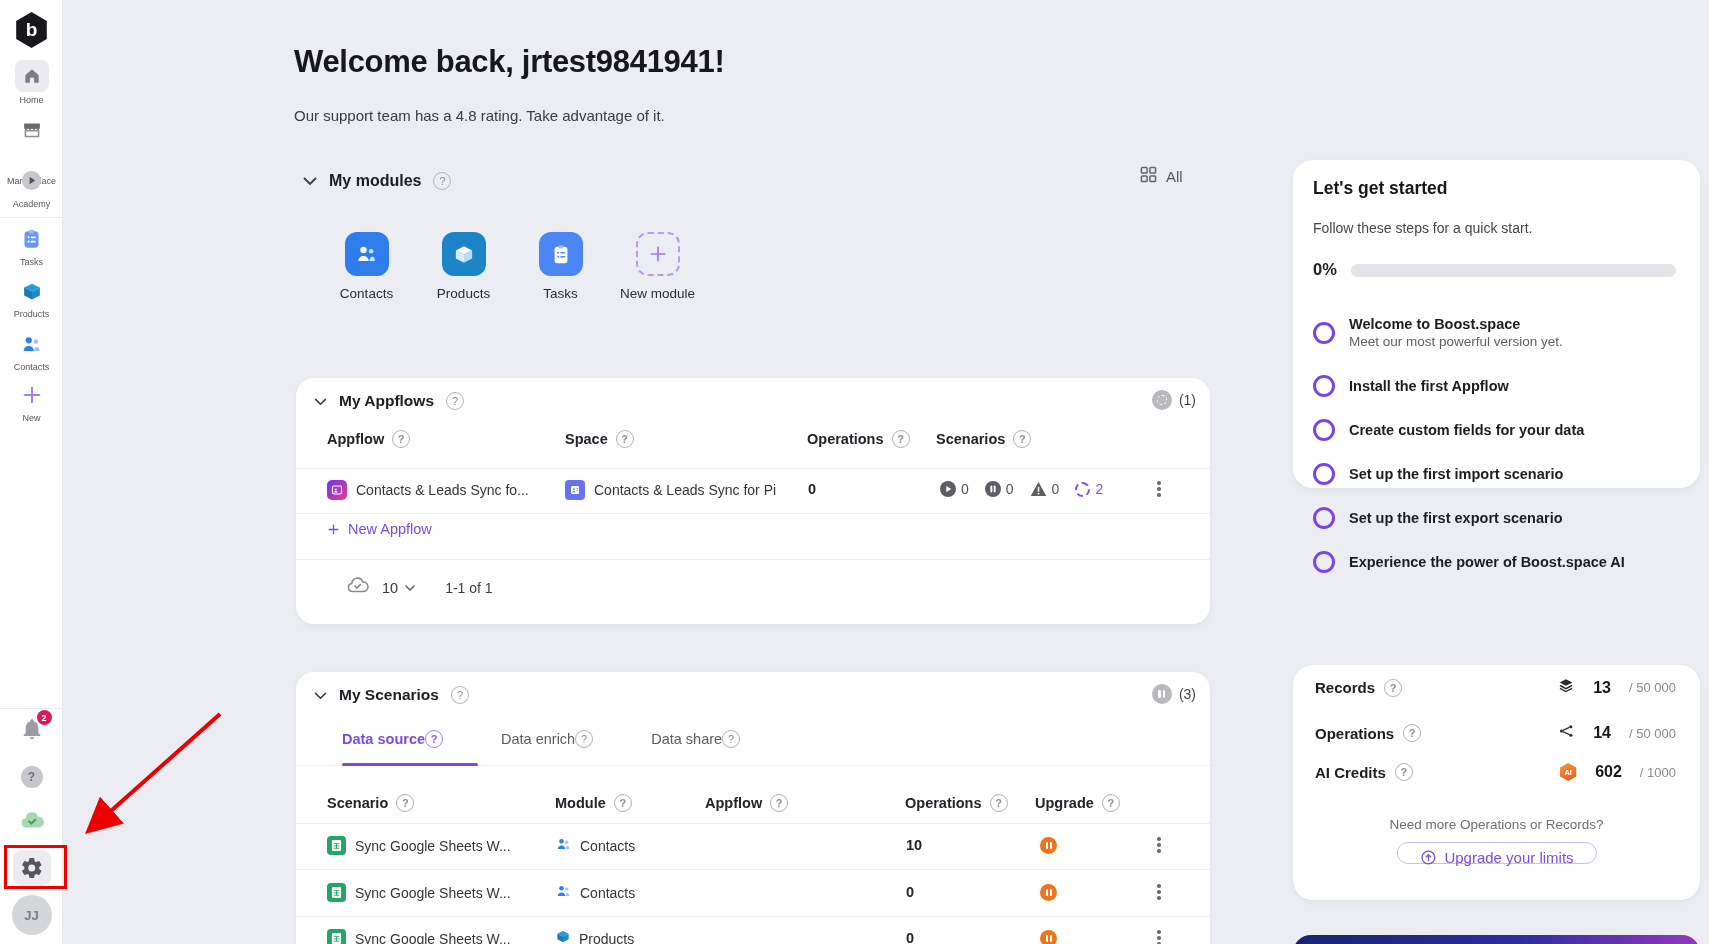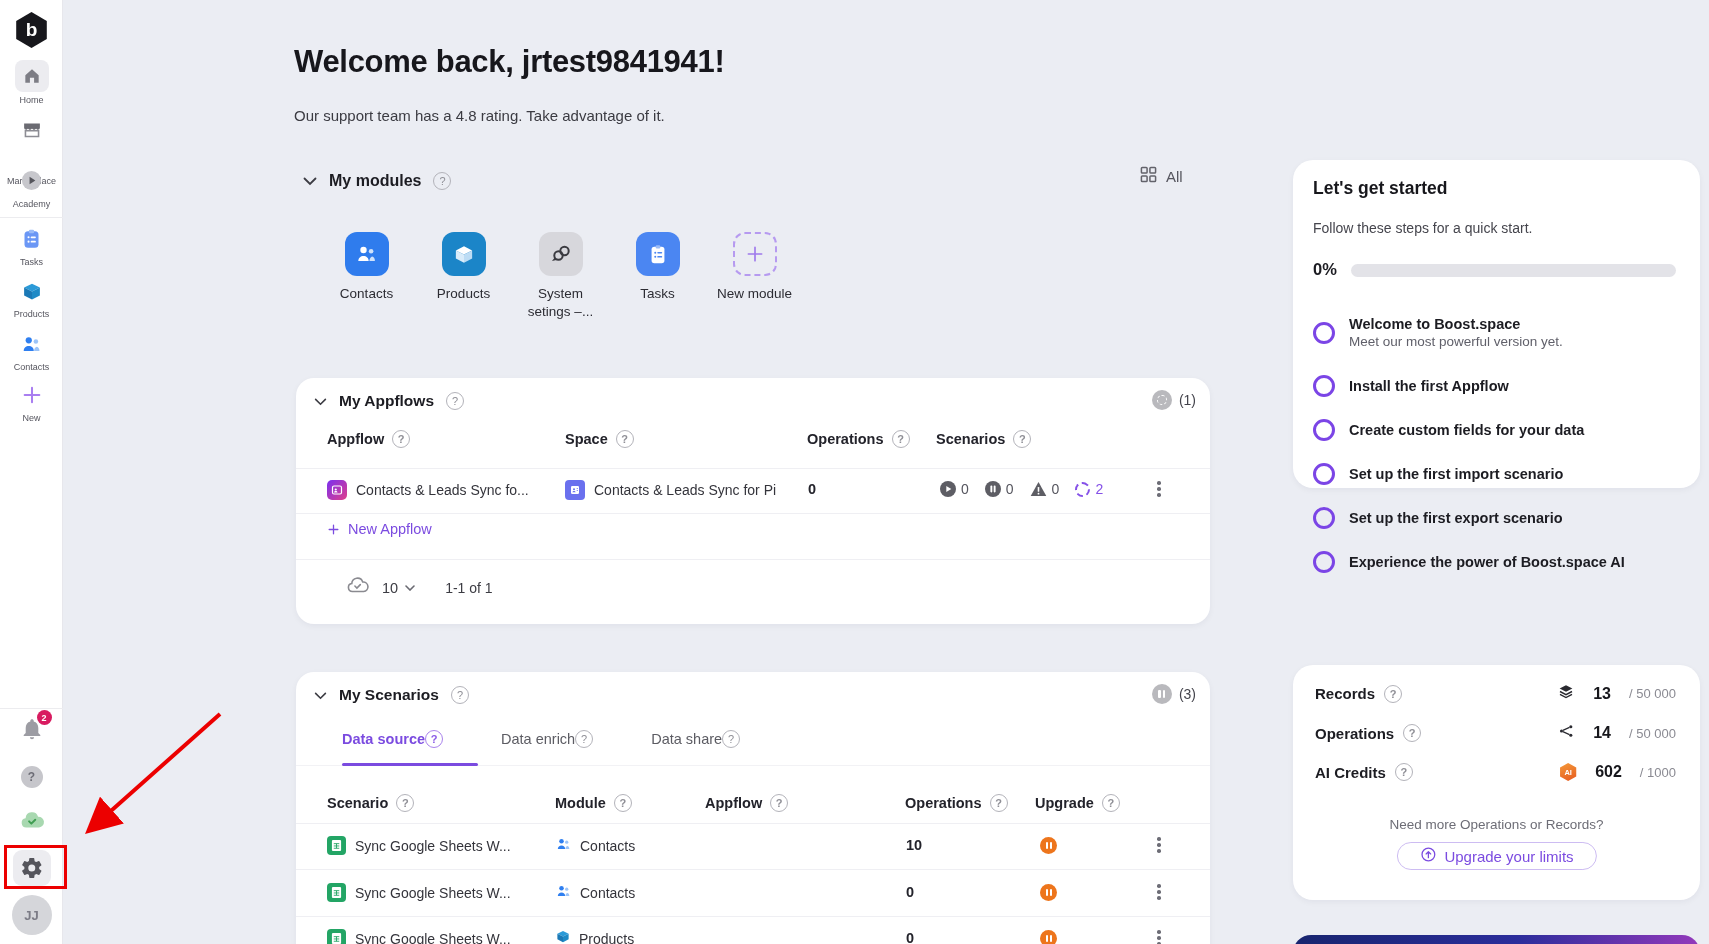--- a/index.html
+++ b/index.html
@@ -77,21 +77,21 @@
   .gs-step-desc { font-size:13.5px; color:#60606a; margin-top:2px; }
 
   
   .usage-row { position:absolute; left:22px; right:24px; display:flex; align-items:center; justify-content:space-between; }
   .usage-label { font-size:15px; font-weight:700; display:flex; align-items:center; gap:9px; }
   .usage-val { display:flex; align-items:center; gap:18px; }
   .usage-num { font-size:16px; font-weight:800; color:#17171c; }
   .usage-lim { font-size:13px; color:#8a8a92; }
   .ai-hex { width:18px; height:18px; clip-path:polygon(50% 0,95% 25%,95% 75%,50% 100%,5% 75%,5% 25%); background:linear-gradient(160deg,#f49a3a,#e6591f); color:#fff; font-size:7.5px; font-weight:800; display:flex; align-items:center; justify-content:center; }
   .need-more { position:absolute; left:0; width:100%; text-align:center; font-size:13.5px; color:#6d6d76; }
-  .upgrade-btn { position:absolute; left:50%; transform:translateX(-50%); height:28px; padding:0 22px; border:1px solid #cdbcf2; border-radius:18px; background:#fff; color:#7b4be0; font-size:15px; display:flex; align-items:center; gap:8px; cursor:pointer; white-space:nowrap; }
+  .upgrade-btn { position:absolute; left:50%; transform:translateX(-50%); height:22px; padding:6px 22px; border:1px solid #cdbcf2; border-radius:18px; background:#fff; color:#7b4be0; font-size:15px; display:flex; align-items:flex-start; gap:8px; cursor:pointer; white-space:nowrap; }
 
   .grad-card { position:absolute; left:1293px; top:935px; width:407px; height:24px; border-radius:18px 18px 0 0; background:linear-gradient(90deg,#17246e,#2b2d9b 55%,#9339bb); }
 </style>
 </head>
 <body>
 
 <div class="sidebar">
 
   <div class="side-item" style="top:12px;">
     <div class="logo-hex">
@@ -262,32 +262,20 @@
     <div class="mod-icon" style="background:#1b85c8;">
       <svg width="24" height="23" viewBox="0 0 24 24">
           <path d="M12 3.5l8.5 4.2L12 11.9 3.5 7.7z" fill="#fff"></path>
           <path d="M3.5 7.7v8.5l8.5 4.3v-8.6z" fill="#d9ecfa"></path>
           <path d="M20.5 7.7v8.5L12 20.5v-8.6z" fill="#bcdcf4"></path>
         </svg>
     </div>
     <span class="mod-label">Products</span>
   </div>
   <div class="module-item">
-    <div class="mod-icon" style="background:#d7d7dc;">
-      <svg width="26" height="24" viewBox="0 0 26 24">
-          <g fill="none" stroke="#3a3a40" stroke-width="2">
-            <circle cx="10.5" cy="13.5" r="4.2"></circle>
-            <circle cx="16.5" cy="9" r="4.2"></circle>
-          </g>
-          <path d="M4 19l4.5-1-1.8-2.6z" fill="#3a3a40"></path>
-        </svg>
-    </div>
-    <span class="mod-label">System setings –...</span>
-  </div>
-  <div class="module-item">
     <div class="mod-icon" style="background:#4b86f2;">
       <svg width="22" height="23" viewBox="0 0 24 24">
           <rect x="5" y="3.5" width="14" height="18" rx="3" fill="#fff"></rect>
           <rect x="9.5" y="2" width="5" height="3.5" rx="1.2" fill="#9bbcf8"></rect>
           <circle cx="9" cy="10" r="1.1" fill="#4b86f2"></circle>
           <rect x="11.2" y="9.2" width="5.4" height="1.7" rx=".8" fill="#4b86f2"></rect>
           <circle cx="9" cy="14.5" r="1.1" fill="#4b86f2"></circle>
           <rect x="11.2" y="13.7" width="5.4" height="1.7" rx=".8" fill="#4b86f2"></rect>
         </svg>
     </div>
@@ -611,21 +599,21 @@
     <span class="gs-circle"></span>
     <span class="gs-step-title">Set up the first export scenario</span>
   </div>
   <div class="gs-step" style="top:391px;">
     <span class="gs-circle"></span>
     <span class="gs-step-title">Experience the power of Boost.space AI</span>
   </div>
 </div>
 
 <div class="card" style="left:1293px; top:665px; width:407px; height:235px; border-radius:20px;">
-  <div class="usage-row" style="top:18px;justify-content:space-between;">
+  <div class="usage-row" style="top:12px;justify-content:space-between;">
     <span class="usage-label">
         <span>Records</span>
         <span class="q-badge">?</span>
       </span>
     <span class="usage-val">
       <span><svg width="18" height="17" viewBox="0 0 24 24">
             <path d="M12 3l9 4.7L12 12.4 3 7.7z" fill="#2a2a30"></path>
             <path d="M3.5 12l8.5 4.5 8.5-4.5" stroke="#2a2a30" stroke-width="2" fill="none"></path>
             <path d="M3.5 16l8.5 4.5 8.5-4.5" stroke="#2a2a30" stroke-width="2" fill="none"></path>
           </svg></span>

